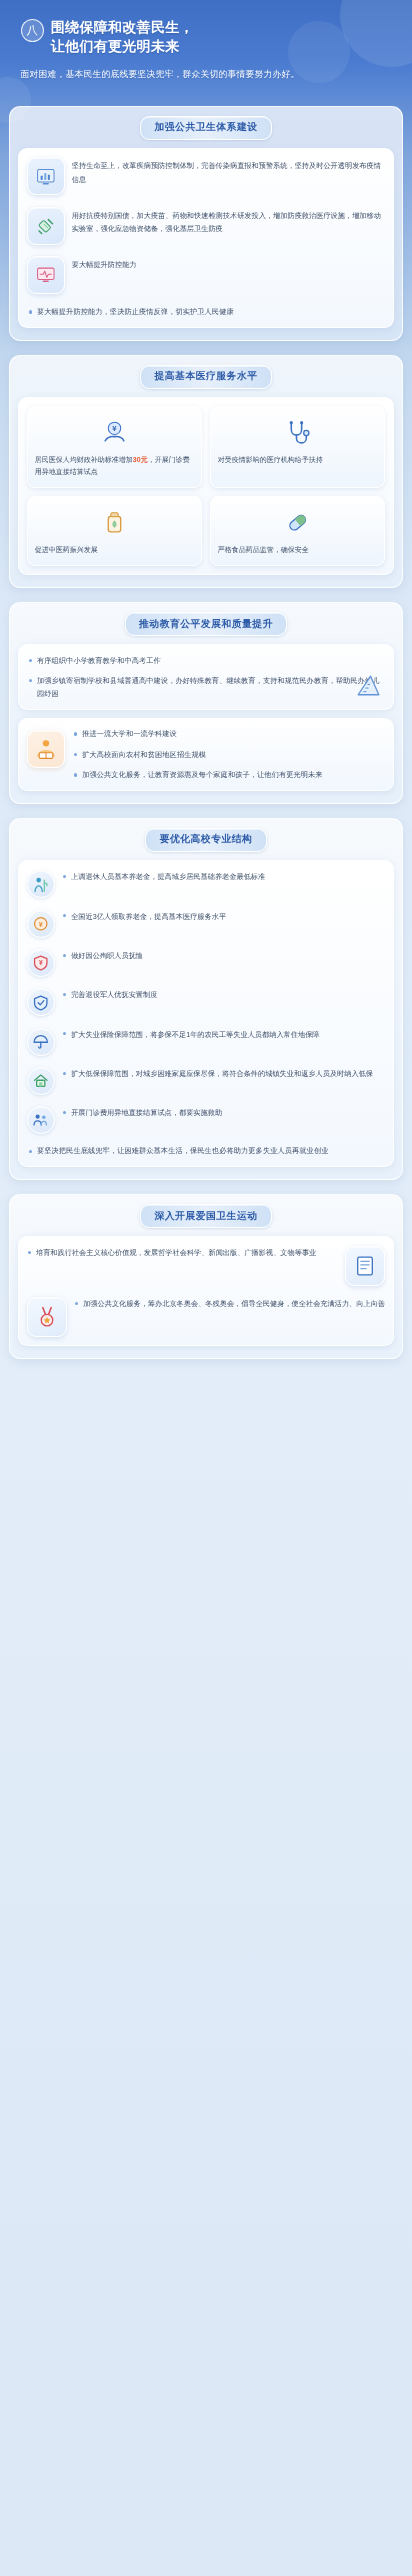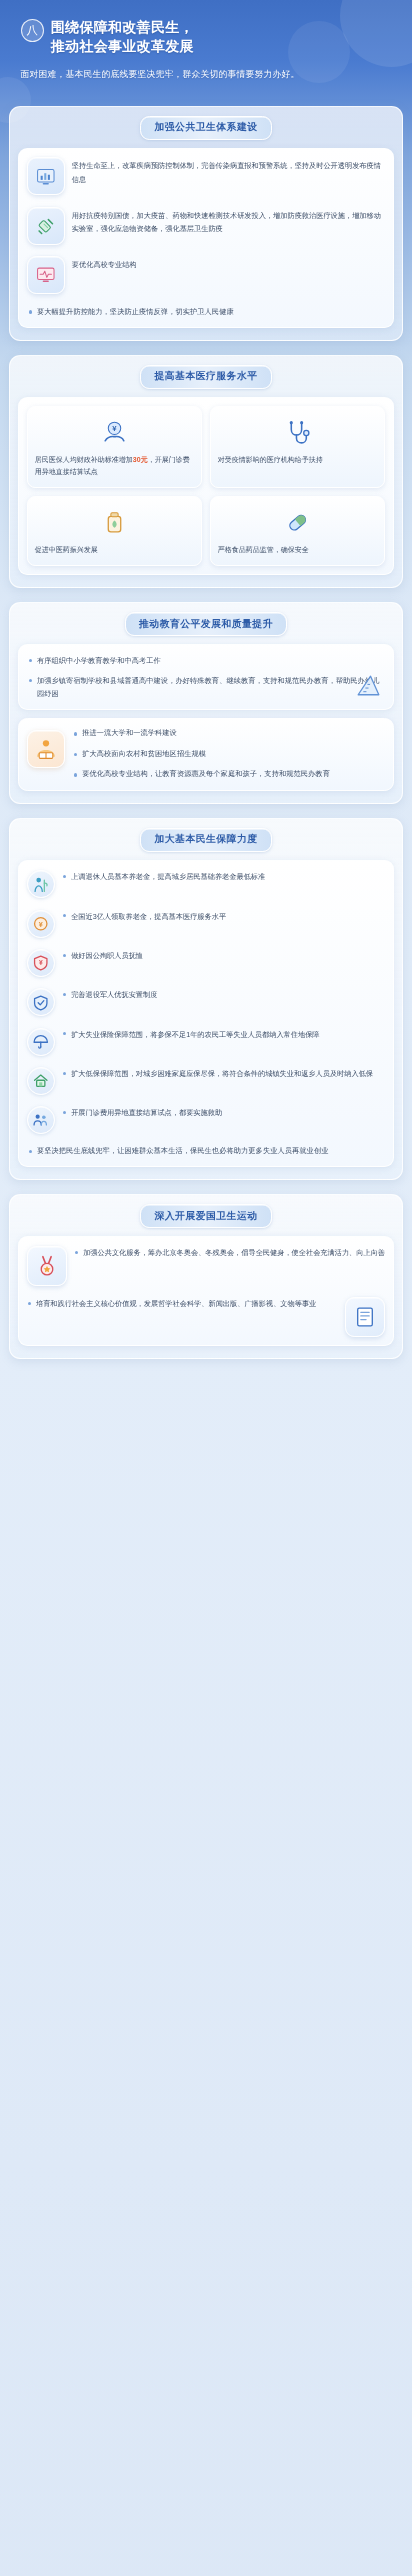--- a/index.html
+++ b/index.html
@@ -147,21 +147,20 @@
   .subcard {
     margin-top: 8.2px;
     border-radius: 9.3px;
     background: linear-gradient(180deg, #ffffff, #f1f7fe);
     border: 0.5px solid #ffffff;
     box-shadow: 0 1.5px 6.2px rgba(150,175,210,0.22);
     padding: 8.2px 7.2px;
     display: flex;
     gap: 7.2px;
     align-items: flex-start;
-    font-family: Liberation Serif, serif;
   }
   .subcard .ic-wrap {
     flex: 0 0 38px; width: 38px; height: 38px;
     border-radius: 9.3px;
     background: linear-gradient(160deg, #fdf2e6, #fbe6d2);
     border: 0.5px solid #ffffff;
     box-shadow: 0 1.5px 4.1px rgba(210,180,150,0.30), inset 0 0.5px 0 #ffffff;
     display: flex; align-items: center; justify-content: center;
     margin-top: 3.1px;
   }
@@ -232,21 +231,21 @@
 
   <div class="header">
     <div class="blob b1"></div>
     <div class="blob b2"></div>
     <div class="blob b3"></div>
     <div class="hdr-row">
       <div class="hdr-badge">八</div>
       <div>
         <div class="hdr-title">
           <div>围绕保障和改善民生，</div>
-          <div>推动社会事业改革发展</div>
+          <div>让他们有更光明未来</div>
         </div>
       </div>
     </div>
     <div class="hdr-sub">面对困难，基本民生的底线要坚决兜牢，群众关切的事情要努力办好。</div>
   </div>
 
   <div class="section">
     <div class="sec-title-wrap">
       <div class="sec-title">加强公共卫生体系建设</div>
     </div>
@@ -278,21 +277,21 @@
       </div>
 
       <div class="icon-row">
         <div class="icon-box">
           <svg width="21.6" height="21.6" viewBox="0 0 42 42">
             <rect x="5" y="8" width="32" height="22" rx="3" fill="#fdeaf0" stroke="#d8638a" stroke-width="2"></rect>
             <path d="M10 20 h6 l3 -6 l4 12 l3 -6 h6" fill="none" stroke="#d8638a" stroke-width="2" stroke-linecap="round" stroke-linejoin="round"></path>
             <rect x="15" y="32" width="12" height="3" rx="1.5" fill="#d8638a"></rect>
           </svg>
         </div>
-        <div class="txt">要优化高校专业结构</div>
+        <div class="txt">要大幅提升防控能力</div>
       </div>
 
       <ul class="bullets" style="margin-top:11px;">
         <li>要大幅提升防控能力，坚决防止疫情反弹，切实护卫人民健康</li>
       </ul>
     </div>
   </div>
 
   <div class="section">
     <div class="sec-title-wrap">
@@ -377,28 +376,28 @@
         <svg width="24" height="24" viewBox="0 0 46 46">
           <circle cx="23" cy="12" r="6" fill="#f2a541"></circle>
           <path d="M6 38 c0 -8 7 -13 17 -13 s17 5 17 13z" fill="#f7c77e"></path>
           <rect x="10" y="30" width="26" height="11" rx="2" fill="#ffffff" stroke="#e08c2e" stroke-width="2"></rect>
           <line x1="23" y1="30" x2="23" y2="41" stroke="#e08c2e" stroke-width="2"></line>
         </svg>
       </div>
       <ul class="bullets">
         <li>推进一流大学和一流学科建设</li>
         <li>扩大高校面向农村和贫困地区招生规模</li>
-        <li>要优化高校专业结构，让教育资源惠及每个家庭和孩子，支持和规范民办教育</li>
+        <li>加强公共文化服务，让教育资源惠及每个家庭和孩子，让他们有更光明未来</li>
       </ul>
     </div>
   </div>
 
   <div class="section">
     <div class="sec-title-wrap">
-      <div class="sec-title">加大基本民生保障力度</div>
+      <div class="sec-title">要优化高校专业结构</div>
     </div>
     <div class="panel">
 
       <div class="li-row">
         <div class="li-icon">
           <svg width="17.5" height="17.5" viewBox="0 0 34 34">
             <circle cx="13" cy="8" r="4.5" fill="#3c9ec4"></circle>
             <path d="M6 30 c0 -7 4 -11 7 -11 s7 4 7 11" fill="none" stroke="#3c9ec4" stroke-width="2.5" stroke-linecap="round"></path>
             <line x1="24" y1="8" x2="24" y2="30" stroke="#6fc6a8" stroke-width="2.5" stroke-linecap="round"></line>
             <path d="M24 14 c4 -1 6 2 5 5" fill="none" stroke="#6fc6a8" stroke-width="2.5" stroke-linecap="round"></path>
@@ -475,40 +474,40 @@
         <li>要坚决把民生底线兜牢，让困难群众基本生活，保民生也必将助力更多失业人员再就业创业</li>
       </ul>
     </div>
   </div>
 
   <div class="section">
     <div class="sec-title-wrap">
       <div class="sec-title">深入开展爱国卫生运动</div>
     </div>
     <div class="panel">
-
-      <div class="cul-row">
-        <div class="cul-icon">
-          <svg width="24" height="24" viewBox="0 0 46 46">
-            <path d="M15 5 L20 18 M31 5 L26 18" stroke="#d8515b" stroke-width="3" stroke-linecap="round"></path>
-            <circle cx="23" cy="29" r="11" fill="#fdecec" stroke="#d8515b" stroke-width="2.5"></circle>
-            <path d="M23 23 l2 4 l4.5 .6 l-3.2 3.2 l.8 4.4 l-4.1 -2.2 l-4.1 2.2 l.8 -4.4 l-3.2 -3.2 l4.5 -.6z" fill="#f0a63c"></path>
-          </svg>
-        </div>
-        <div class="txt">加强公共文化服务，筹办北京冬奥会、冬残奥会，倡导全民健身，使全社会充满活力、向上向善</div>
-      </div>
 
       <div class="cul-row">
         <div class="txt">培育和践行社会主义核心价值观，发展哲学社会科学、新闻出版、广播影视、文物等事业</div>
         <div class="cul-icon">
           <svg width="24" height="24" viewBox="0 0 46 46">
             <rect x="9" y="6" width="28" height="34" rx="3" fill="#ffffff" stroke="#3c72c4" stroke-width="2.5"></rect>
             <line x1="15" y1="14" x2="31" y2="14" stroke="#7aa4dc" stroke-width="2.5" stroke-linecap="round"></line>
             <line x1="15" y1="21" x2="31" y2="21" stroke="#7aa4dc" stroke-width="2.5" stroke-linecap="round"></line>
             <line x1="15" y1="28" x2="25" y2="28" stroke="#7aa4dc" stroke-width="2.5" stroke-linecap="round"></line>
           </svg>
         </div>
       </div>
+
+      <div class="cul-row">
+        <div class="cul-icon">
+          <svg width="24" height="24" viewBox="0 0 46 46">
+            <path d="M15 5 L20 18 M31 5 L26 18" stroke="#d8515b" stroke-width="3" stroke-linecap="round"></path>
+            <circle cx="23" cy="29" r="11" fill="#fdecec" stroke="#d8515b" stroke-width="2.5"></circle>
+            <path d="M23 23 l2 4 l4.5 .6 l-3.2 3.2 l.8 4.4 l-4.1 -2.2 l-4.1 2.2 l.8 -4.4 l-3.2 -3.2 l4.5 -.6z" fill="#f0a63c"></path>
+          </svg>
+        </div>
+        <div class="txt">加强公共文化服务，筹办北京冬奥会、冬残奥会，倡导全民健身，使全社会充满活力、向上向善</div>
+      </div>
     </div>
   </div>
 
 </div>
 
 
 </body></html>

